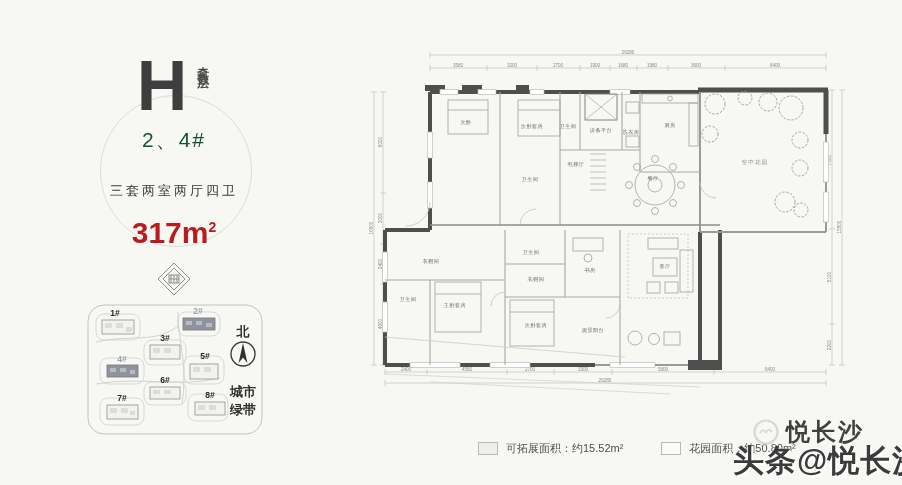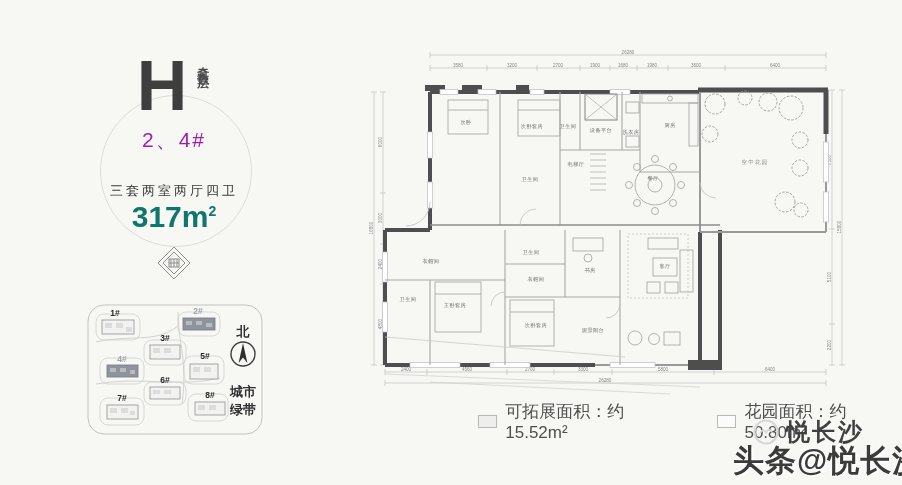--- a/index.html
+++ b/index.html
@@ -5,28 +5,28 @@
   html,body{margin:0;padding:0;background:#e9e9e7;}
   .canvas{position:relative;width:902px;height:485px;background:#f7f7f4;overflow:hidden;
           font-family:"Liberation Sans","DejaVu Sans",sans-serif;color:#3b3b3b;}
   
   .info-circle{position:absolute;left:100px;top:95px;width:150px;height:150px;
                border:1px solid #dcdcdc;border-radius:50%;}
   .info-panel{position:absolute;left:58px;top:48px;width:232px;text-align:center;}
   .h-row{display:flex;justify-content:center;align-items:flex-start;gap:7px;}
   .h-letter{font-size:70px;line-height:76px;font-weight:700;color:#3e3e3e;letter-spacing:0;}
   .h-note{writing-mode:vertical-rl;font-size:12px;letter-spacing:5px;color:#4a4a4a;margin-top:10px;font-weight:600;}
-  .bld{font-size:21px;color:#a21caf;margin-top:2px;letter-spacing:2px;}
+  .bld{font-size:21px;color:#14532d;margin-top:2px;letter-spacing:2px;}
   .desc{font-size:13px;color:#3a3a3a;margin-top:28px;letter-spacing:3px;font-weight:400;}
-  .area{font-size:30px;font-weight:700;color:#0f766e;margin-top:0;}
+  .area{font-size:30px;font-weight:700;color:#b91c1c;margin-top:16px;}
   .area sup{font-size:14px;}
   .logo-wrap{margin-top:10px;}
   
-  .legend{position:absolute;left:478px;top:400px;display:flex;gap:38px;align-items:center;
-          font-size:17px;color:#4f4f4f;}
+  .legend{position:absolute;left:478px;top:441px;display:flex;gap:38px;align-items:center;
+          font-size:11px;color:#4f4f4f;}
   .legend .item{display:flex;align-items:center;gap:8px;}
   .sw{width:18px;height:11px;border:1px solid #b9b9b9;display:inline-block;}
   .sw1{background:#eeeeec;}
   .sw2{background:#fbfbf9;}
   
   .wm-small{position:absolute;left:752px;top:416px;display:flex;align-items:center;gap:6px;
             color:#404040;font-size:24px;font-weight:700;letter-spacing:2px;}
   .wm-big{position:absolute;left:733px;top:440px;font-size:31px;font-weight:700;color:#3b3b3b;
           letter-spacing:1px;white-space:nowrap;
           text-shadow:2px 2px 0 rgba(255,255,255,.95),-1px -1px 0 rgba(255,255,255,.45);}

